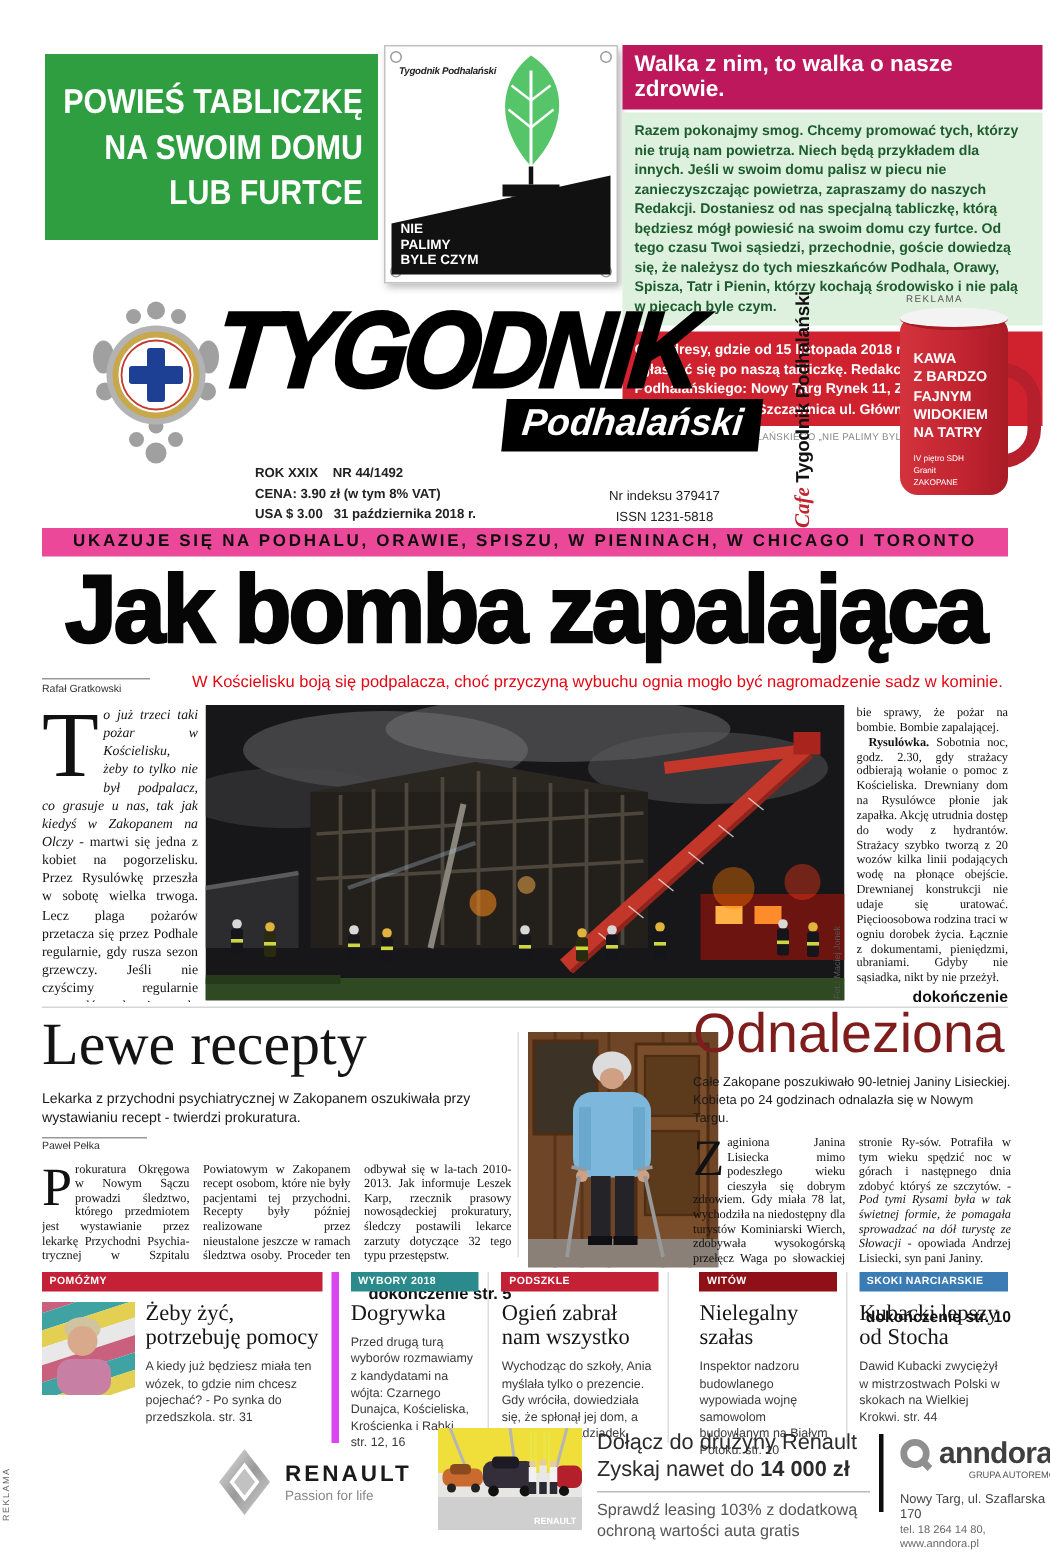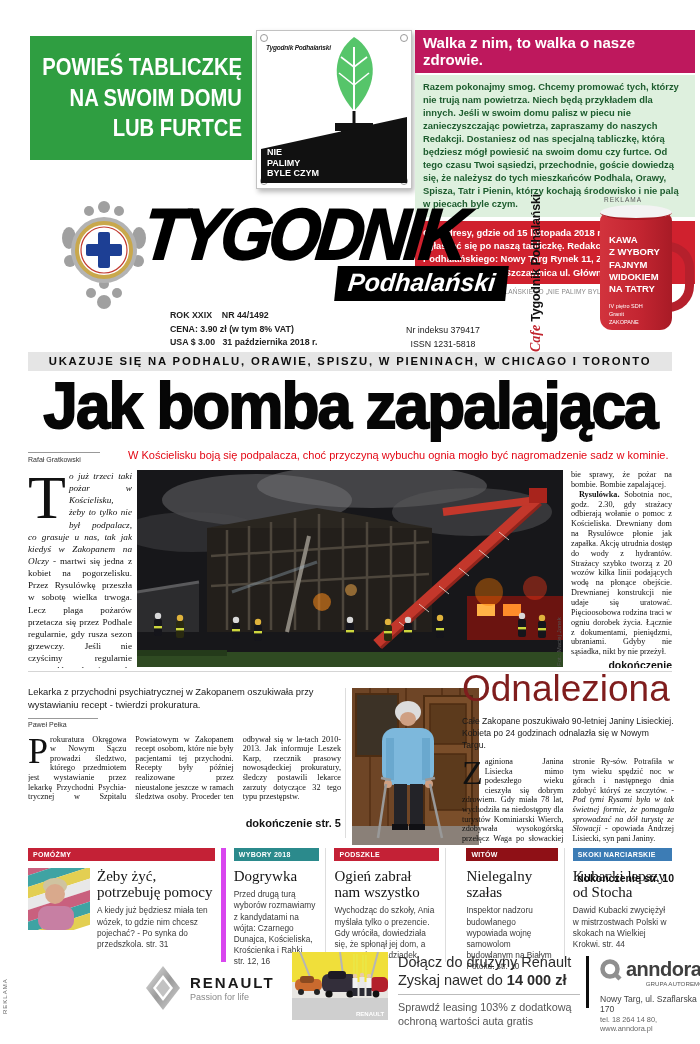--- a/index.html
+++ b/index.html
@@ -38,21 +38,21 @@
   .mug-vert .brand{font-weight:bold;font-size:12.5px;color:#111;letter-spacing:-.2px;}
   .mug{left:600px;top:208px;width:94px;height:124px;}
   .mug-body{position:absolute;left:0;top:4px;width:72px;height:118px;border-radius:9px 9px 12px 12px;
     background:linear-gradient(90deg,#d2333d 0%,#c32531 55%,#a81b26 100%);}
   .mug-rim{position:absolute;left:0;top:-3px;width:72px;height:15px;border-radius:50%;background:#f3f3f3;border-bottom:2px solid #a71a24;box-sizing:border-box;}
   .mug-handle{position:absolute;left:68px;top:34px;width:17px;height:52px;border:9px solid #b5202c;border-left:none;border-radius:0 28px 28px 0;}
   .mug-text{position:absolute;left:9px;top:26px;color:#fff;font-weight:bold;font-size:9.5px;line-height:1.3;}
   .mug-small{margin-top:6px;font-weight:normal;font-size:5.5px;line-height:1.5;}
 
   
-  .region-bar{left:28px;top:352px;width:644px;height:19px;background:#e5e5e5;color:#0d0d0d;text-align:center;
+  .region-bar{left:28px;top:352px;width:644px;height:19px;background:#ec4899;color:#0d0d0d;text-align:center;
     font-weight:bold;font-size:11.3px;letter-spacing:1.8px;line-height:19px;}
   .headline{left:24px;top:374px;width:652px;text-align:center;font-size:64px;font-weight:bold;
     letter-spacing:-2px;line-height:1;color:#060606;-webkit-text-stroke:1.8px #060606;transform:scaleX(.97);}
   .byline1{left:28px;top:452px;width:72px;border-top:1px solid #999;padding-top:3px;font-size:7px;color:#333;}
   .standfirst1{left:128px;top:449px;width:548px;font-size:11px;color:#e30613;}
 
   
   .serif{font-family:"Liberation Serif",serif;}
   .colL{left:28px;top:470px;width:104px;height:198px;font-size:9.2px;line-height:1.32;text-align:justify;overflow:hidden;}
   .dropcap{float:left;font-family:"Liberation Serif",serif;font-weight:normal;}
@@ -204,21 +204,21 @@
   <div class="abs rek-label">REKLAMA</div>
   <div class="abs mug-vert">
     <span class="cafe">Cafe</span><span class="brand">Tygodnik Podhalański</span>
   </div>
   <div class="abs mug">
     <div class="mug-handle"></div>
     <div class="mug-body"></div>
     <div class="mug-rim"></div>
     <div class="mug-text">
       <div>KAWA</div>
-      <div>Z WYBORY</div>
+      <div>Z BARDZO</div>
       <div>FAJNYM</div>
       <div>WIDOKIEM</div>
       <div>NA TATRY</div>
       <div class="mug-small">
         <div>IV piętro SDH</div>
         <div>Granit</div>
         <div>ZAKOPANE</div>
       </div>
     </div>
   </div>
@@ -339,20 +339,21 @@
     <div class="more">
       <div>dokończenie</div>
 
     </div>
   </div>
 
   <div class="abs hrule"></div>
   <div class="abs vrule1"></div>
 
   <div class="abs story2">
+    <div class="s2-head">Lewe recepty</div>
     <div class="s2-stand">Lekarka z przychodni psychiatrycznej w Zakopanem oszukiwała przy wystawianiu recept - twierdzi prokuratura.</div>
     <div class="s2-byline">Paweł Pełka</div>
     <div class="s2-cols">
       <span class="dropcap dc-P">P</span><span>rokuratura Okręgowa w Nowym Sączu prowadzi śledztwo, którego przedmiotem jest wystawianie przez lekarkę Przychodni Psychia-</span><span>trycznej w Szpitalu Powiatowym w Zakopanem recept osobom, które nie były pacjentami tej przychodni. Recepty były później realizowane przez nieustalone jeszcze w ramach śledztwa osoby. Proceder ten odbywał się w la-</span><span>tach 2010-2013. Jak informuje Leszek Karp, rzecznik prasowy nowosądeckiej prokuratury, śledczy postawili lekarce zarzuty dotyczące 32 tego typu przestępstw.</span>
     </div>
     <div class="more s2-more">dokończenie str. 5</div>
   </div>
 
   <svg class="abs portrait" viewBox="0 0 127 157" preserveAspectRatio="none">
     <rect width="127" height="157" fill="#6e4526"></rect>

